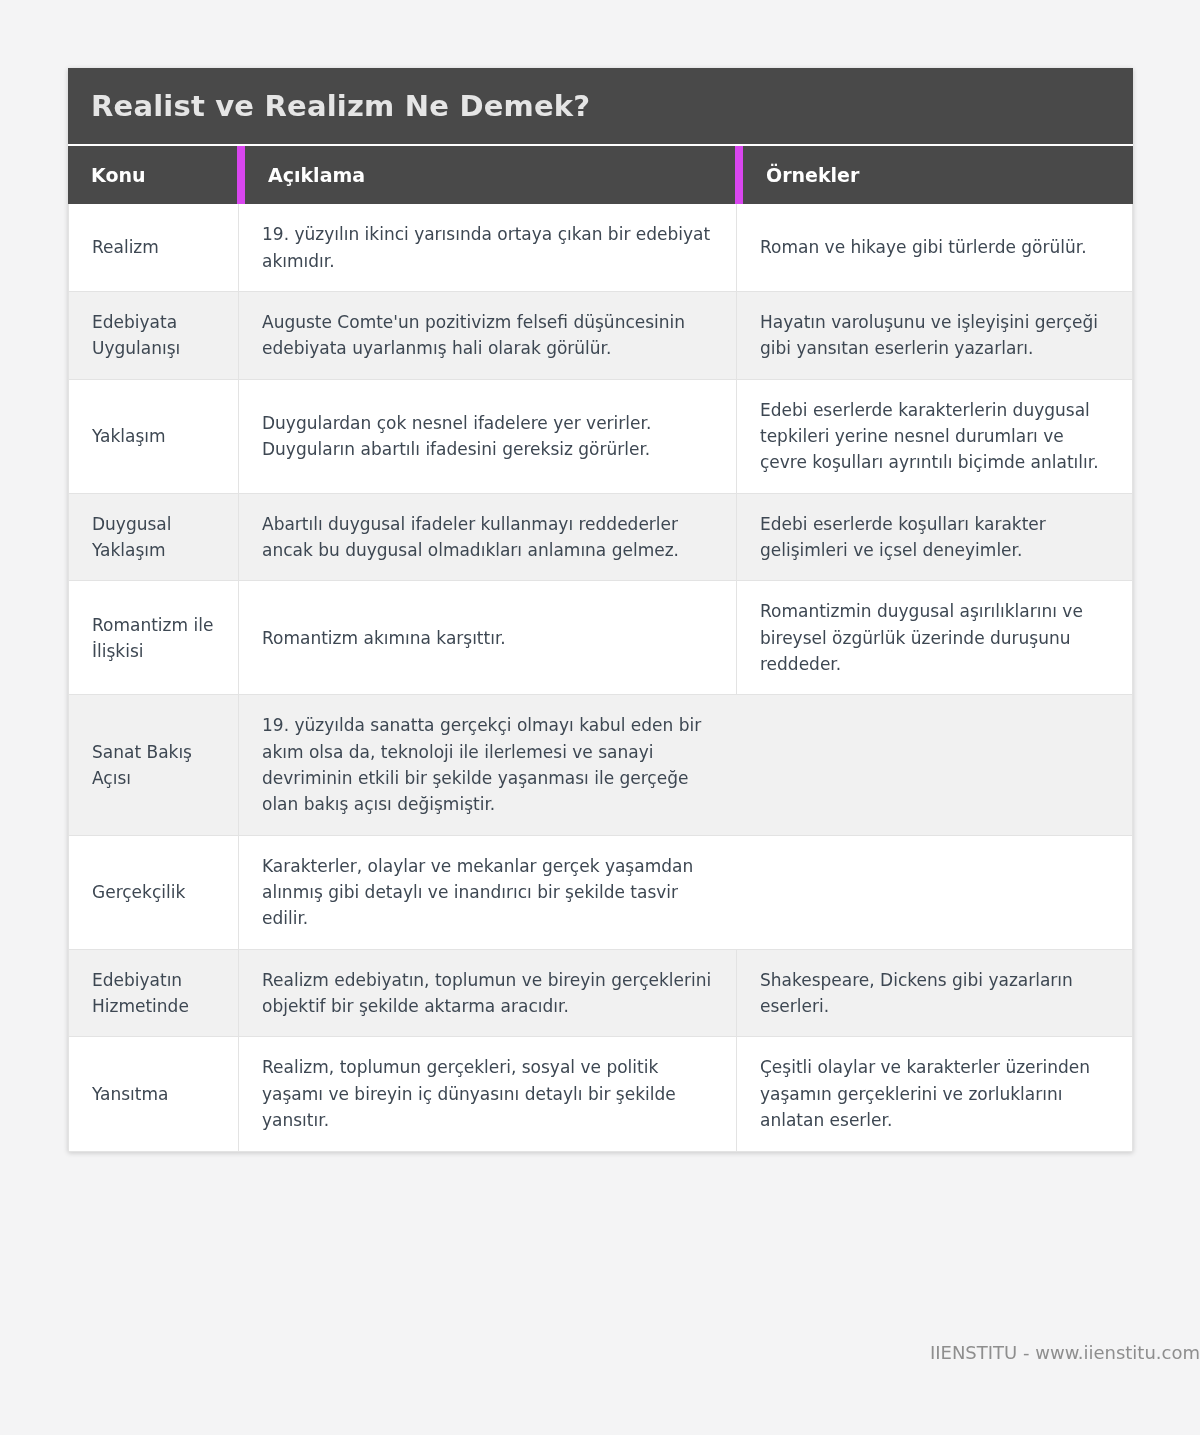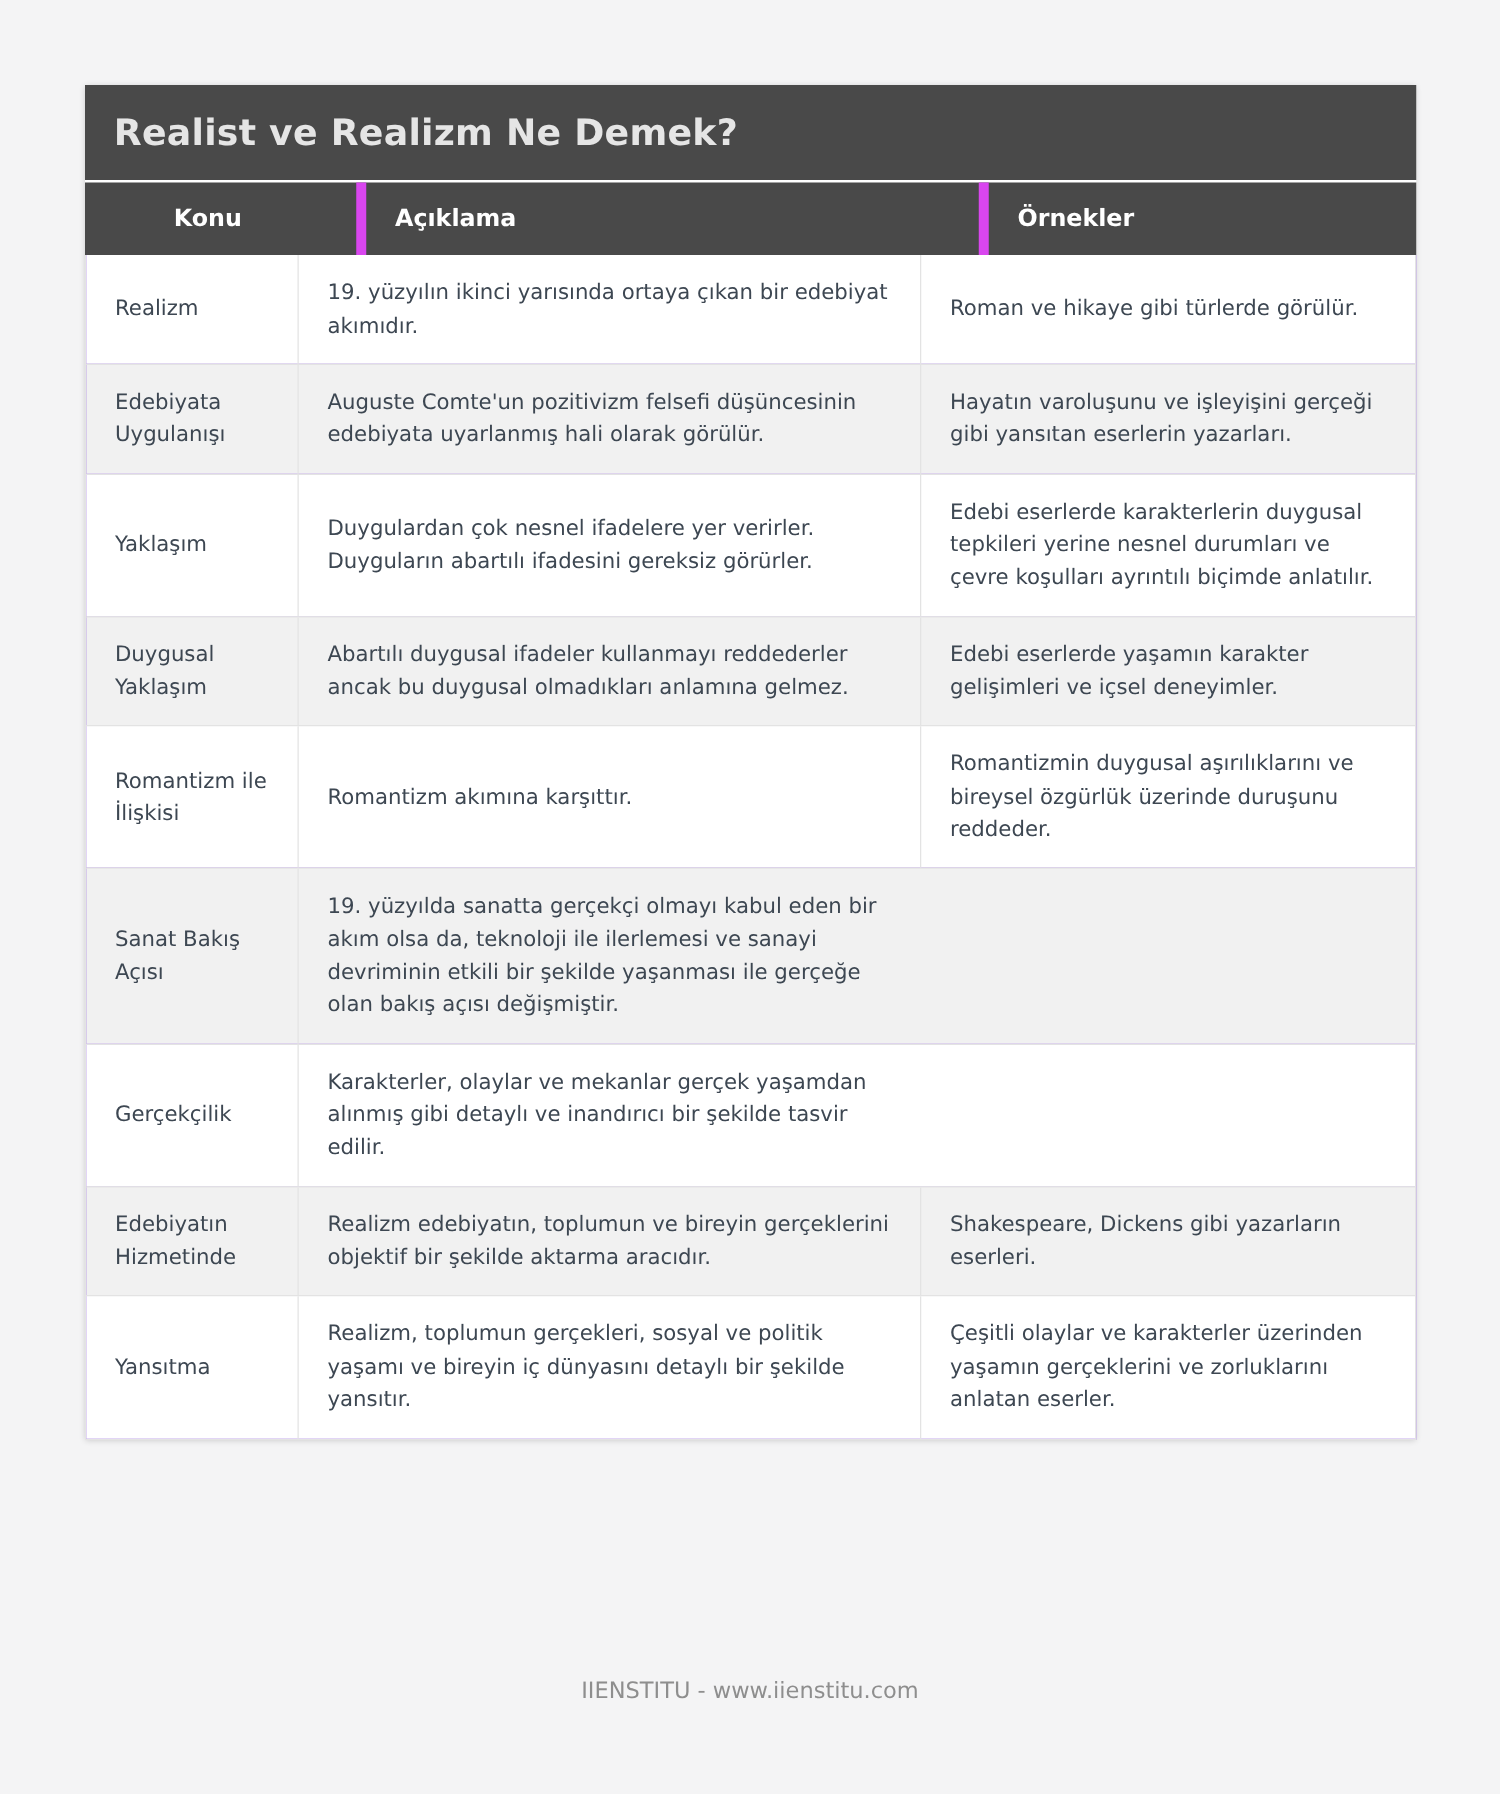--- a/index.html
+++ b/index.html
@@ -26,21 +26,20 @@
     font-weight: bold;
     padding: 20px 23px;
     line-height: 1.25;
     margin-bottom: 2px;
     letter-spacing: 0.2px;
   }
   .col-headers {
     display: grid;
     grid-template-columns: 169px 498px 1fr;
     background: #494949;
-    padding-left: 48px;
   }
   .col-header {
     color: #ffffff;
     font-weight: bold;
     font-size: 19px;
     padding: 18px 23px;
     box-sizing: border-box;
     display: flex;
     align-items: center;
   }
@@ -73,21 +72,21 @@
     align-items: center;
   }
   .cell + .cell {
     border-left: 1px solid #e3e3e3;
   }
   .footer {
     position: absolute;
     left: 0;
     top: 1342px;
     width: 1200px;
-    text-align: center;
+    text-align: right;
     color: #8e8e8e;
     font-size: 18px;
   }
 </style>
 </head>
 <body>
 
 <div class="table-card">
   <div class="title-bar">Realist ve Realizm Ne Demek?</div>
 
@@ -109,21 +108,21 @@
       <div class="cell">Hayatın varoluşunu ve işleyişini gerçeği gibi yansıtan eserlerin yazarları.</div>
     </div>
     <div class="row">
       <div class="cell">Yaklaşım</div>
       <div class="cell">Duygulardan çok nesnel ifadelere yer verirler. Duyguların abartılı ifadesini gereksiz görürler.</div>
       <div class="cell">Edebi eserlerde karakterlerin duygusal tepkileri yerine nesnel durumları ve çevre koşulları ayrıntılı biçimde anlatılır.</div>
     </div>
     <div class="row">
       <div class="cell">Duygusal Yaklaşım</div>
       <div class="cell">Abartılı duygusal ifadeler kullanmayı reddederler ancak bu duygusal olmadıkları anlamına gelmez.</div>
-      <div class="cell">Edebi eserlerde yaşamın karakter gelişimleri ve içsel deneyimler.</div>
+      <div class="cell">Edebi eserlerde koşulları karakter gelişimleri ve içsel deneyimler.</div>
     </div>
     <div class="row">
       <div class="cell">Romantizm ile İlişkisi</div>
       <div class="cell">Romantizm akımına karşıttır.</div>
       <div class="cell">Romantizmin duygusal aşırılıklarını ve bireysel özgürlük üzerinde duruşunu reddeder.</div>
     </div>
     <div class="row">
       <div class="cell">Sanat Bakış Açısı</div>
       <div class="cell">19. yüzyılda sanatta gerçekçi olmayı kabul eden bir akım olsa da, teknoloji ile ilerlemesi ve sanayi devriminin etkili bir şekilde yaşanması ile gerçeğe olan bakış açısı değişmiştir.</div>
     </div>

